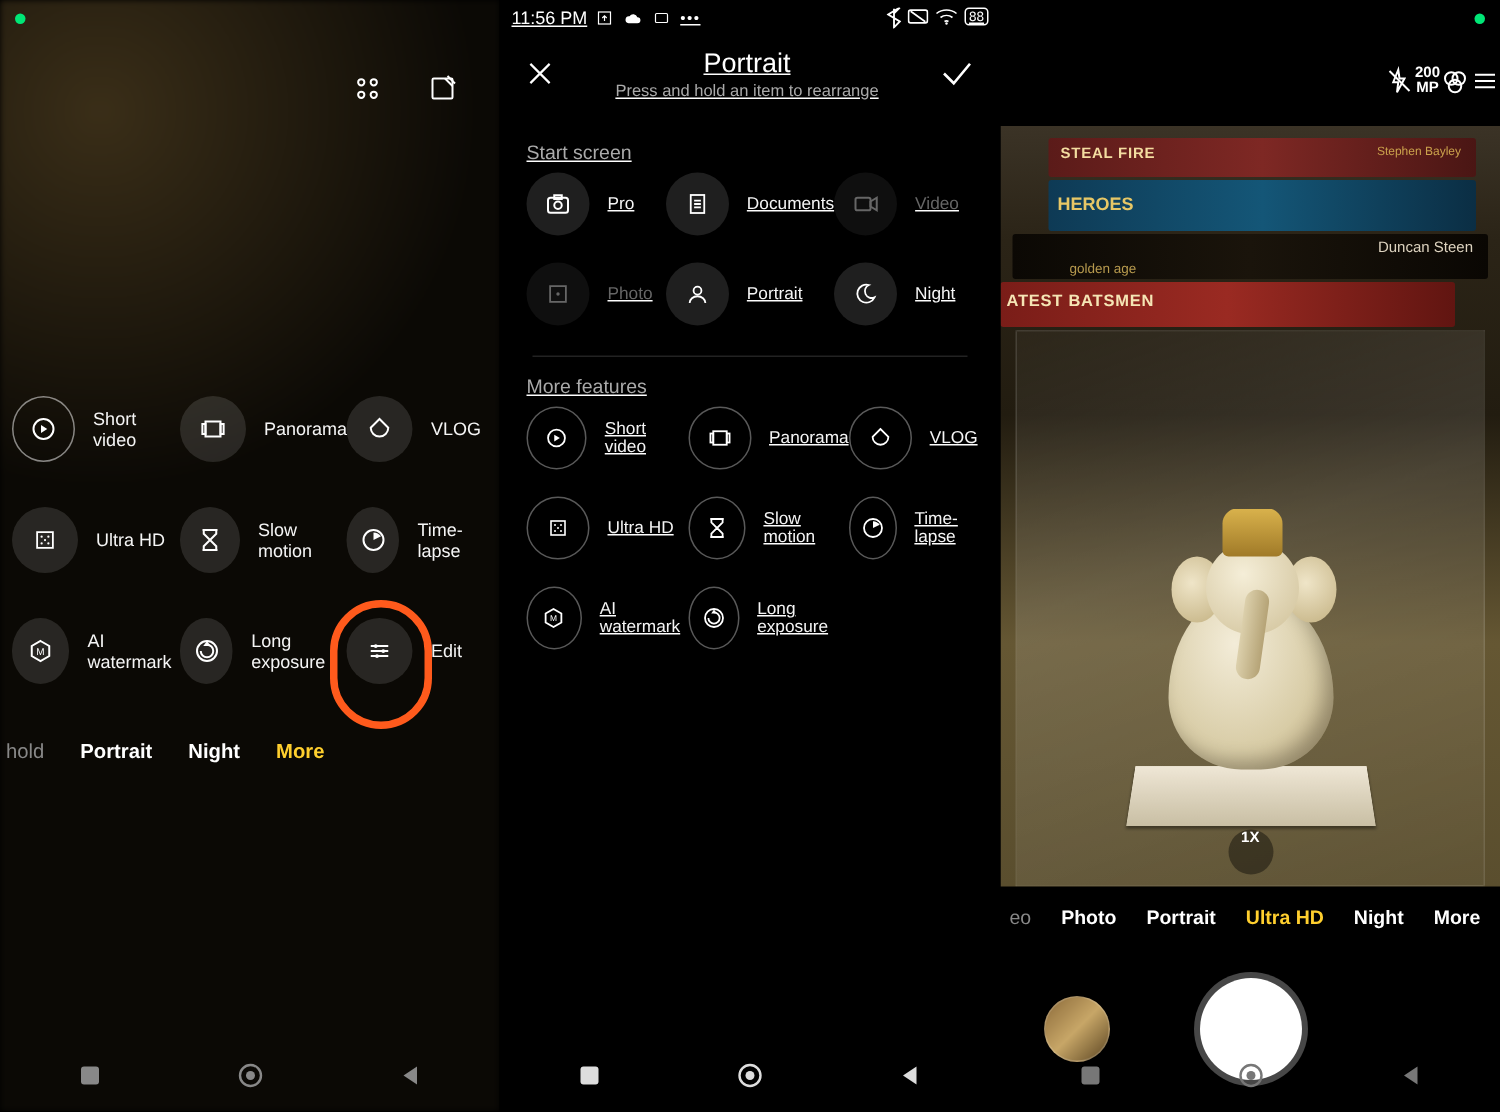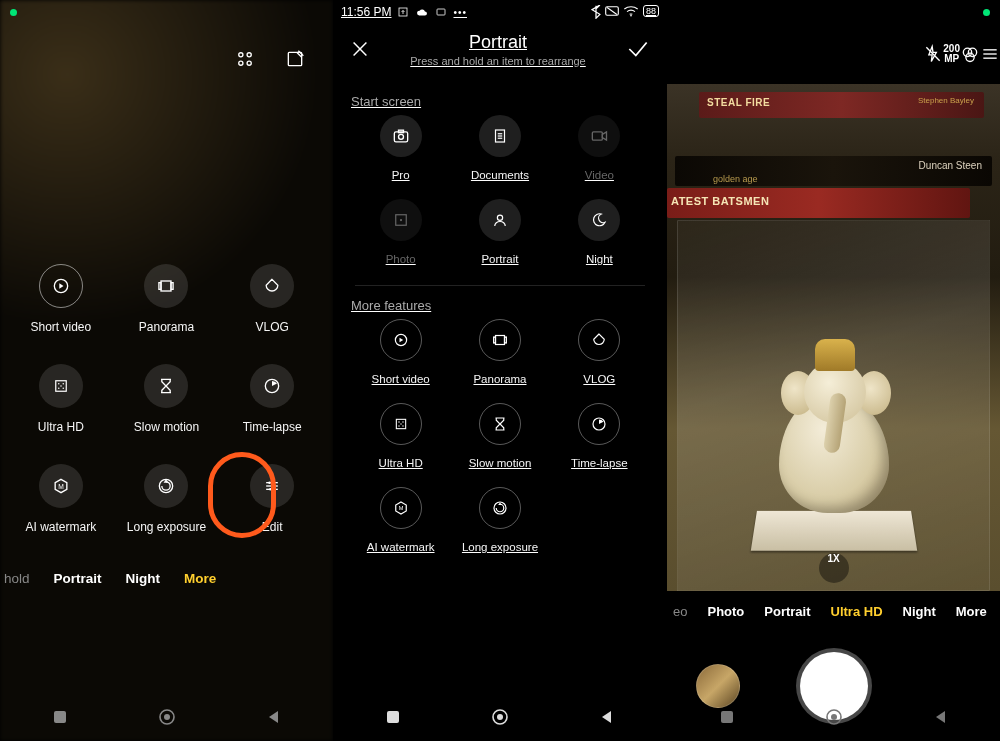--- a/index.html
+++ b/index.html
@@ -51,21 +51,21 @@
     height:70px; display:flex; justify-content:flex-end; gap:30px;
     align-items:center; padding-right:28px;
   }
 
   .feature-grid {
     display:grid; grid-template-columns: repeat(3, 1fr);
     row-gap:30px; column-gap:0;
     padding: 0 8px; margin-top:170px;
   }
   .feat {
-    display:flex;flex-direction:column;align-items:center;gap:12px;
+    display:flex;flex-direction:row;align-items:center;gap:12px;
   }
   .feat .circle {
     width:44px;height:44px;border-radius:50%;
     background:rgba(255,255,255,0.12);
     display:flex;align-items:center;justify-content:center;
   }
   .feat .circle.outlined {
     background:transparent; border:1.5px solid rgba(255,255,255,0.5);
   }
   .feat .lbl { font-size:12px; color:#f5f5f5;}
@@ -610,20 +610,23 @@
           </svg>
         </span>
     </div>
 
     <div class="viewfinder">
 
       <div class="book" style="top:8px;background:linear-gradient(90deg,#5b1b19,#7e2824,#4a1614);">
         <span style="position:absolute;left:8px;top:5px;font-size:10px;color:#f3dca0;font-weight:800;letter-spacing:0.5px;">STEAL FIRE</span>
         <span style="position:absolute;right:10px;top:4px;font-size:8px;color:#caa14c;">Stephen Bayley</span>
       </div>
+      <div class="book" style="top:36px;height:34px;background:linear-gradient(90deg,#0e3a55,#145677,#0b2e44);">
+        <span style="position:absolute;left:6px;top:9px;font-size:12px;color:#e7c766;font-weight:800;">HEROES</span>
+      </div>
       <div class="book" style="top:72px;height:30px;left:8px;right:8px;background:linear-gradient(90deg,#0b0804,#1a140b,#0a0703);">
         <span style="position:absolute;right:10px;top:4px;font-size:10px;color:#ddd3bf;">Duncan Steen</span>
         <span style="position:absolute;left:10px;bottom:2px;font-size:9px;color:#b79a4e;margin-left:28px;">golden age</span>
       </div>
       <div class="book" style="top:104px;height:30px;left:0;right:30px;background:linear-gradient(90deg,#7a1d18,#9a2a22,#611511);">
         <span style="position:absolute;left:4px;top:7px;font-size:11px;color:#f5e5b5;font-weight:800;letter-spacing:0.5px;">ATEST BATSMEN</span>
       </div>
       <div style="position:absolute;top:136px;left:10px;right:10px;bottom:0;background:linear-gradient(160deg,rgba(255,255,255,0.03),rgba(255,255,255,0.12) 40%,rgba(255,255,255,0.03));border:1px solid rgba(255,255,255,0.07);"></div>
 
       <div class="idol">

